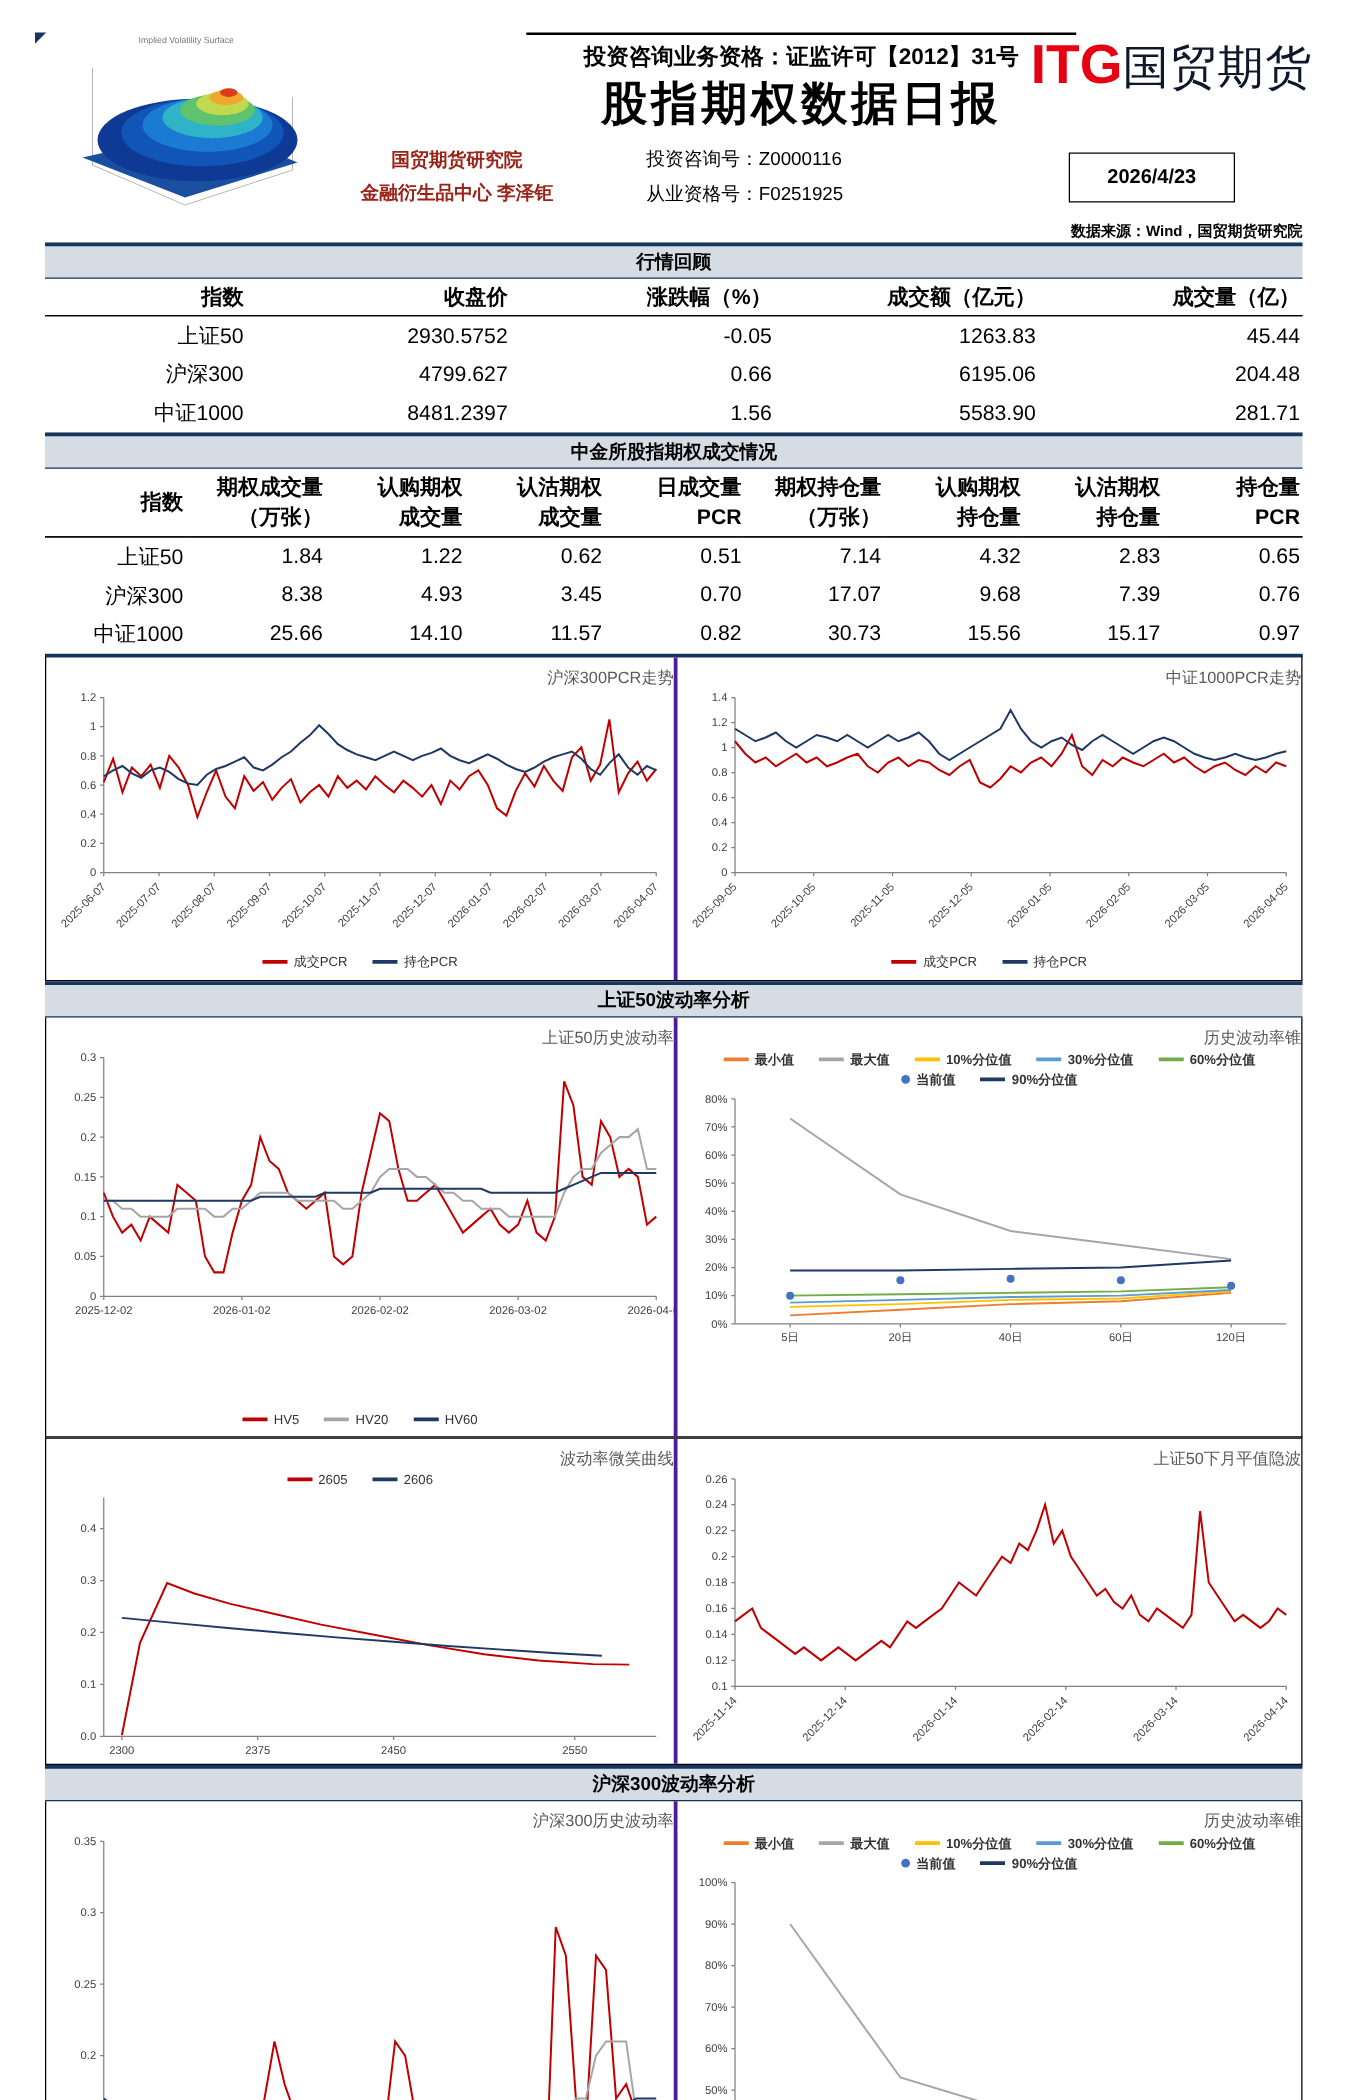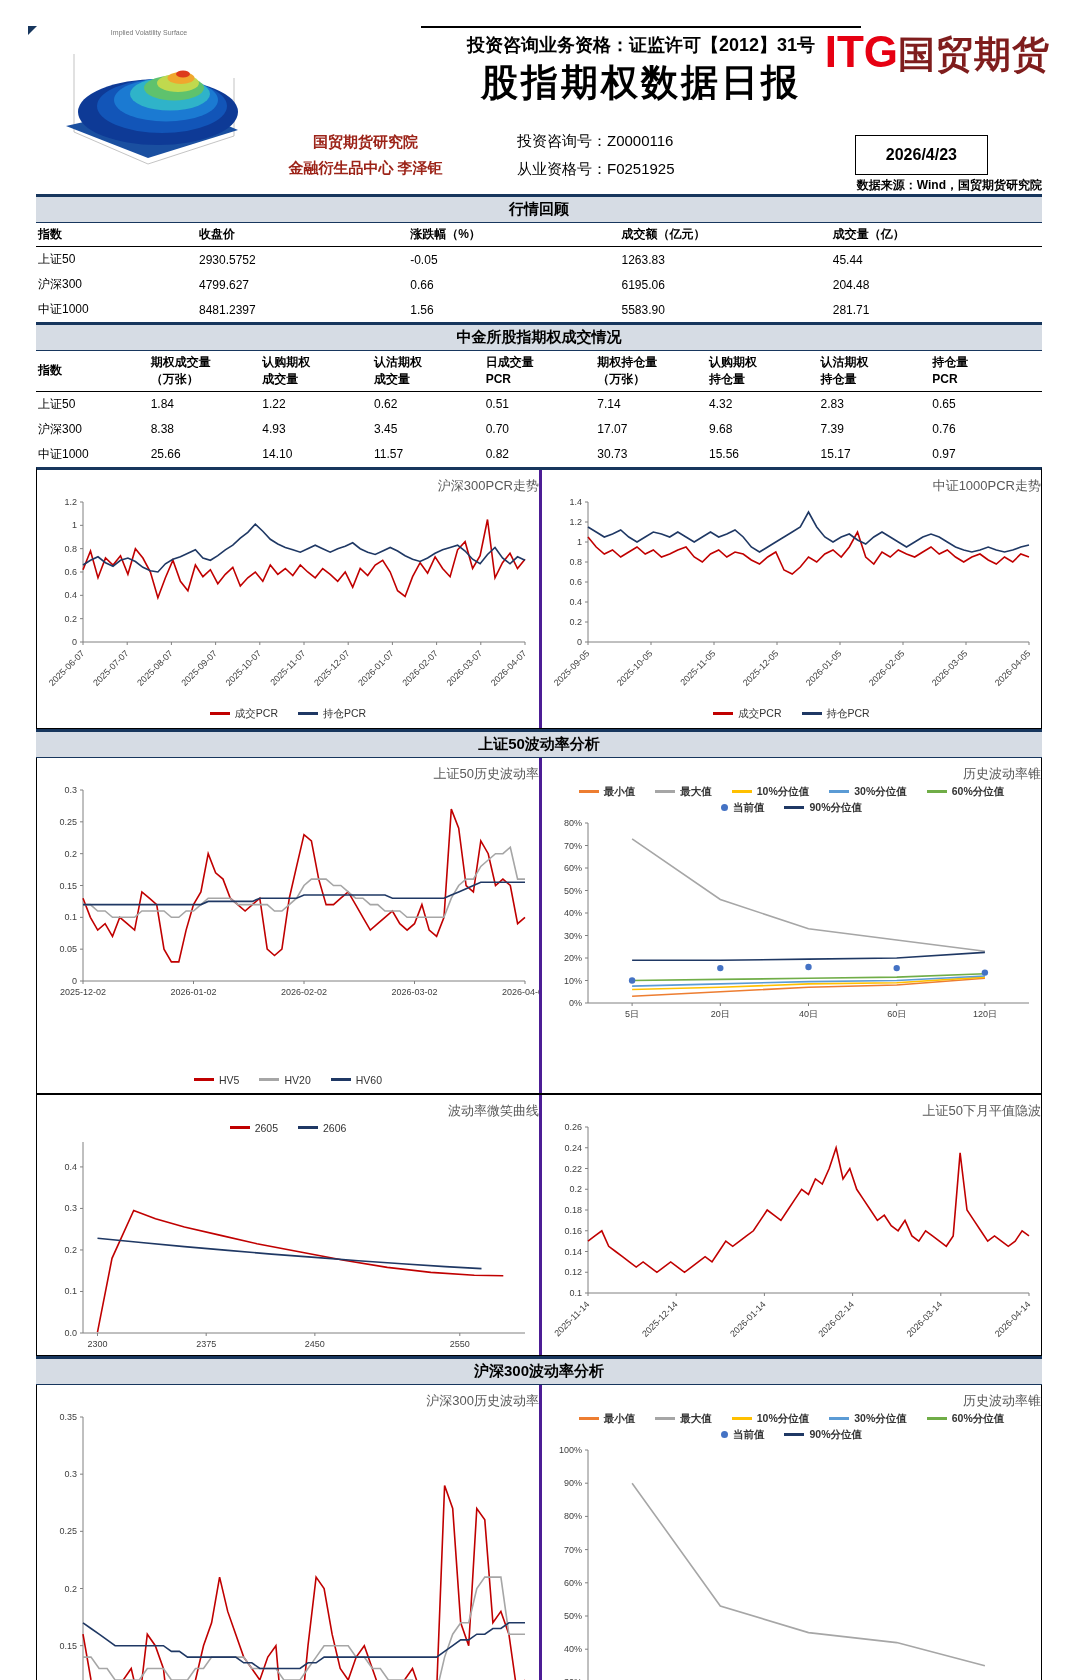--- a/index.html
+++ b/index.html
@@ -8,35 +8,35 @@
        font-family:"Liberation Sans","DejaVu Sans",sans-serif;}
   .page{padding:26px 36px 0;}
   .corner{position:absolute;left:28px;top:26px;width:0;height:0;
           border-top:9px solid #17365D;border-right:9px solid transparent;}
   
   .header{position:relative;height:168px;}
   .surface{position:absolute;left:14px;top:0;width:198px;height:158px;}
   .surface .cap{position:absolute;top:3px;left:0;right:0;text-align:center;font-size:7px;color:#777;}
   .logo{position:absolute;right:-8px;top:4px;white-space:nowrap;line-height:1;}
   .logo .itg{color:#E60012;font-weight:900;font-size:44px;letter-spacing:0;}
-  .logo .cn{color:#7f1d1d;font-weight:700;font-size:37px;letter-spacing:1px;}
+  .logo .cn{color:#0f172a;font-weight:400;font-size:37px;letter-spacing:1px;}
   .mid{margin-left:212px;margin-right:8px;}
   .qual{width:440px;margin:0 auto;text-align:center;font-weight:bold;font-size:18px;
         border-top:2px solid #000;padding-top:5px;}
   .rtitle{text-align:center;font-weight:900;font-size:37px;letter-spacing:3px;margin-top:1px;}
-  .mid-row{display:flex;align-items:center;margin-top:19px;}
+  .mid-row{display:flex;align-items:center;margin-top:6px;}
   .inst{width:235px;text-align:center;color:#9C2318;font-weight:bold;font-size:15px;line-height:1.75;}
   .nums{flex:1;padding-left:34px;font-weight:normal;font-size:15px;line-height:1.85;}
   .rdate{border:1.5px solid #000;padding:10px 30px;font-weight:bold;font-size:16px;margin-right:46px;}
   .source{position:absolute;right:0;bottom:0;font-weight:bold;font-size:12px;}
   
   .band{background:#D6DCE4;border-top:3px solid #17365D;border-bottom:1px solid #17365D;
         text-align:center;font-weight:bold;font-size:15px;padding:3px 0;}
   table{width:100%;border-collapse:collapse;table-layout:fixed;}
-  th,td{text-align:left;font-size:12px;padding:3px 2px;}
+  th,td{text-align:right;font-size:17px;padding:3px 2px;}
   th{font-weight:bold;vertical-align:middle;}
   .t1 thead tr,.t2 thead tr{border-bottom:1px solid #000;}
   .t1 td,.t2 td{padding:4px 2px;}
   .t2 th div{line-height:1.4;}
   
   .chart-row{display:flex;border:1px solid #000;border-top:none;}
   .chart-row.first{border-top:3px solid #17365D;}
   .chart-row.mid-sep{border-top:1px solid #000;}
   .panel{width:50%;display:flex;flex-direction:column;overflow:hidden;}
   .panel + .panel{border-left:3px solid #4c1d95;}

